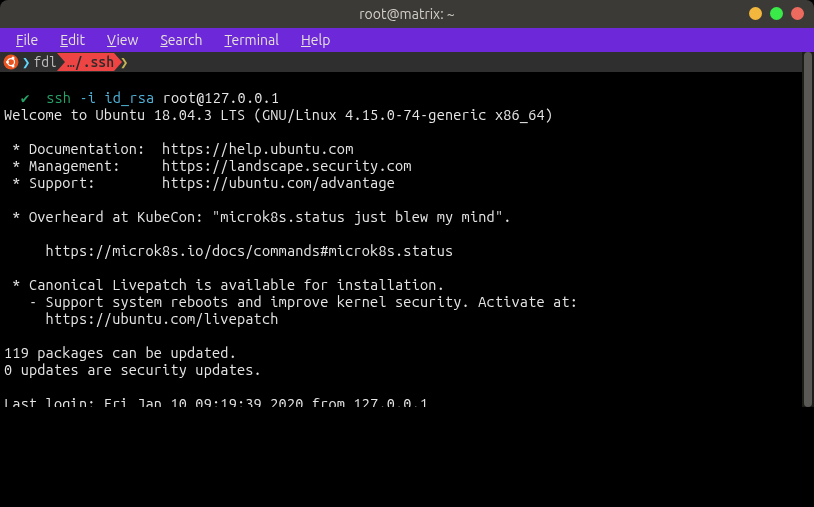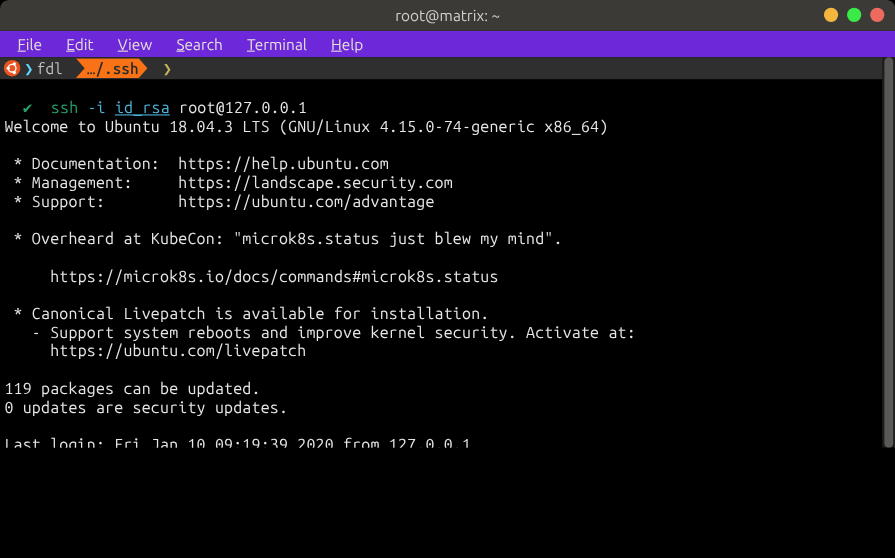--- a/index.html
+++ b/index.html
@@ -61,48 +61,48 @@
     display: flex;
     align-items: center;
     padding: 0;
     font-size: 14px;
   }
   .ubuntu-logo {
     width: 18px; height: 18px; margin: 0 4px 0 2px;
     display: inline-flex; align-items: center; justify-content: center;
   }
   .arrow-sym { color: #5fd7ff; margin: 0 3px 0 -2px;}
-  .cmd-fdl { color: #bfbfbf; margin-right: 12px;}
+  .cmd-fdl { color: #bfbfbf; margin-right: 0;}
   .path-chip {
-    background: #f97316;
+    background: #ef4444;
     color: #2b2b2b;
     padding: 1px 8px 1px 10px;
     position: relative;
     clip-path: polygon(0 0, calc(100% - 8px) 0, 100% 50%, calc(100% - 8px) 100%, 0 100%, 8px 50%);
-    margin-right: 16px;
+    margin-right: 0;
     font-weight: 500;
   }
   .path-chip::before{
     content:"";
     position:absolute;left:-2px;top:0;bottom:0;width:2px;
   }
   .chip-tail{
     color:#c7b455; margin-left:-2px;
   }
   .terminal-body {
     padding: 0 4px 0 4px;
     color: #e6e6e6;
     line-height: 17px;
     font-size: 14.5px;
     white-space: pre;
     letter-spacing: 0.2px;
   }
   .terminal-body .green { color: #26a269; }
   .terminal-body .cyan { color: #4fb3d9; }
-  .terminal-body .underline { text-decoration: underline; }
+  .terminal-body .underline { }
   .scrollbar {
     position: absolute;
     right: 0; top: 52px; bottom: 0; width: 12px;
     background: #1d1d1b;
   }
   .scrollbar-thumb {
     position: absolute;
     left: 2px; right: 2px; top: 0; height: 100%;
     background: #5a5955;
     border-radius: 4px;

